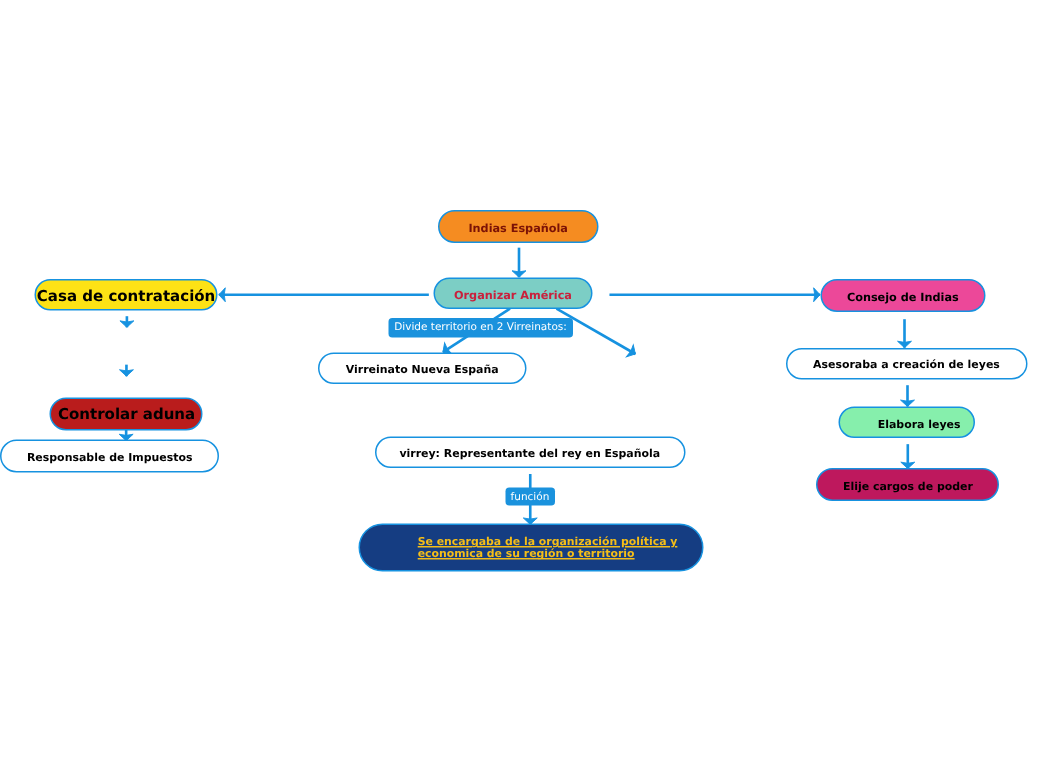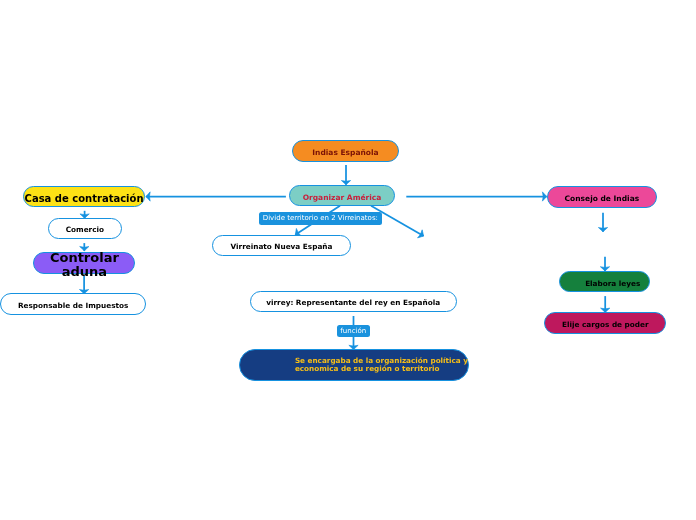--- a/index.html
+++ b/index.html
@@ -43,31 +43,31 @@
 
   <div class="node n-root">
     <span>Indias Española</span>
   </div>
   <div class="node n-organizar">
     <span>Organizar América</span>
   </div>
   <div class="node n-casa">
     <span>Casa de contratación</span>
   </div>
-  <div class="node n-comercio">
-    <span>Comercio</span>
-  </div>
   <div class="node n-aduana">
     <span>Controlar aduna</span>
   </div>
   <div class="node n-impuestos">
     <span>Responsable de Impuestos</span>
   </div>
   <div class="node n-consejo">
     <span>Consejo de Indias</span>
+  </div>
+  <div class="node n-asesoraba">
+    <span>Asesoraba a creación de leyes</span>
   </div>
   <div class="node n-elabora">
     <span>Elabora leyes</span>
   </div>
   <div class="node n-elije">
     <span>Elije cargos de poder</span>
   </div>
   <div class="node n-vne">
     <span>Virreinato Nueva España</span>
   </div>
@@ -87,27 +87,27 @@
   <div class="lbl l-funcion">
     <span>función</span>
   </div>
 </div>
 
 <style>
  .n-root{left:292px;top:140.4px;width:106.9px;height:21.6px;background:#F58C21;color:#7B1206;font-size:7.5px;}
  .n-organizar{left:289px;top:184.9px;width:106px;height:21.6px;background:#7CCEC5;color:#C9203C;font-size:7.5px;}
  .n-casa{left:23.1px;top:185.8px;width:121.9px;height:21.6px;background:#FDE215;color:#000000;font-size:10px;}
  .n-comercio{left:47.9px;top:217.7px;width:74px;height:21.6px;background:#fff;color:#000000;font-size:7.3px;}
- .n-aduana{left:33.3px;top:252px;width:102.2px;height:21.6px;background:#8b5cf6;color:#000000;font-size:13px;}
+ .n-aduana{left:33.3px;top:265px;width:102.2px;height:21.6px;background:#b91c1c;color:#000000;font-size:10px;}
  .n-impuestos{left:0;top:293.3px;width:146.3px;height:21.6px;background:#fff;color:#000000;font-size:7.3px;text-align:center;}
  .n-consejo{left:547.2px;top:171px;width:109.4px;height:21.6px;background:#ec4899;color:#000000;font-size:7.5px;margin-top:15px;}
  .n-asesoraba{left:523.8px;top:231.5px;width:161px;height:21.6px;background:#fff;color:#000000;font-size:7.3px;}
- .n-elabora{left:559.3px;top:270.9px;width:90.9px;height:21.6px;background:#15803d;color:#000000;font-size:7.3px;padding-left:16px;}
+ .n-elabora{left:559.3px;top:270.9px;width:90.9px;height:21.6px;background:#86efac;color:#000000;font-size:7.3px;padding-left:16px;}
  .n-elije{left:544.1px;top:312.4px;width:122.4px;height:21.6px;background:#be185d;color:#000000;font-size:7.3px;}
  .n-vne{left:212.3px;top:234.5px;width:138.4px;height:21.6px;background:#fff;color:#000000;font-size:7.3px;}
  .n-vperu{left:379.8px;top:235.5px;width:113.8px;height:21.6px;background:#fff;color:#000000;font-size:7.3px;}
  .n-virrey{left:249.5px;top:290.6px;width:207.4px;height:21.6px;background:#fff;color:#000000;font-size:7.3px;}
  .n-encargaba{left:238.7px;top:349.2px;width:230.3px;height:32px;background:#153D82;color:#F5BE18;
-              font-size:7.25px;justify-content:flex-end;padding-left:22.4px;text-align:left;line-height:8.2px;
-              border-radius:16px;}
+              font-size:7.25px;justify-content:center;padding-left:22.4px;text-align:left;line-height:8.2px;
+              border-radius:16px;text-decoration:underline;}
  .l-divide{left:258.9px;top:212.1px;width:122.9px;height:12.6px;}
  .l-funcion{left:336.9px;top:324.8px;width:32.8px;height:12.4px;}
 </style>
 
 </body></html>

